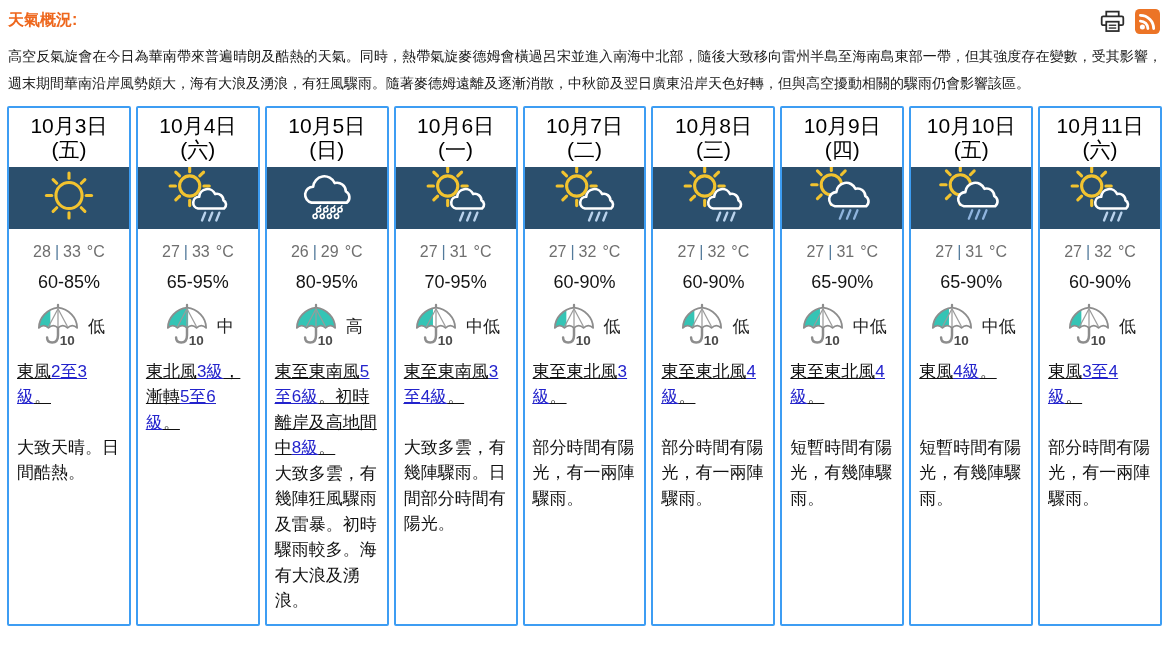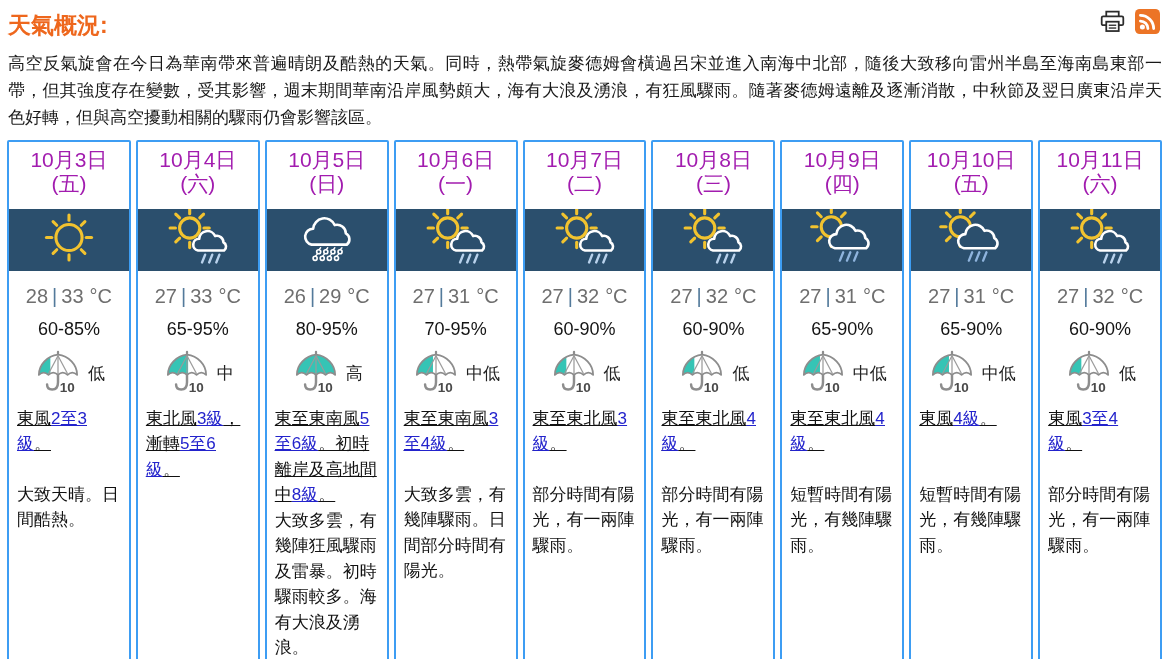--- a/index.html
+++ b/index.html
@@ -4,37 +4,37 @@
 <style>
   * { box-sizing: border-box; }
   html,body { margin:0; padding:0; background:#ffffff; }
   body {
     width:1169px; height:659px; overflow:hidden;
     font-family:"Liberation Sans","DejaVu Sans",sans-serif;
     color:#1a1a1a;
   }
   .page { padding:6px 7px 0 7px; }
   .header-row { display:flex; justify-content:space-between; align-items:flex-start; }
-  .section-title { font-size:23px; font-weight:700; color:#ee671d; margin:4px 0 0 1px; }
+  .section-title { font-size:16px; font-weight:700; color:#ee671d; margin:4px 0 0 1px; }
   .top-icons { display:flex; gap:9px; padding:3px 2px 0 0; }
   .top-icons .icn { display:inline-block; cursor:pointer; }
   .top-icons svg { display:block; }
   .summary {
-    font-size:17px; line-height:27px; color:#181818;
+    font-size:14px; line-height:27px; color:#181818;
     margin:9px 0 9px 1px; text-align:justify;
   }
   .grid { display:flex; gap:5px; }
   .card {
     flex:1 1 0; min-width:0; background:#fff;
     border:2px solid #3d9df3; border-radius:2px;
     min-height:516px; display:flex; flex-direction:column;
   }
-  .date { text-align:center; color:#a21caf; font-size:21px; line-height:1.14; padding:6px 0 13px; white-space:nowrap; }
+  .date { text-align:center; color:#000000; font-size:21px; line-height:1.14; padding:6px 0 5px; white-space:nowrap; }
   .band { background:#2b4f6d; height:62px; display:flex; align-items:center; justify-content:center; }
-  .temp { text-align:center; color:#6f6f6f; font-size:20px; margin-top:14px; white-space:nowrap; }
+  .temp { text-align:center; color:#6f6f6f; font-size:16px; margin-top:14px; white-space:nowrap; }
   .temp .sep { color:#537a9b; padding:0 4px; }
   .temp .unit { margin-left:6px; }
   .hum { text-align:center; color:#141414; font-size:18px; margin-top:11px; }
   .psr { display:flex; align-items:center; justify-content:center; gap:5px; margin:9px 0 5px; }
   .psr-label { font-size:17px; color:#222; white-space:nowrap; }
   .wind { font-size:17px; line-height:1.5; padding:3px 8px 0; min-height:79px; color:#111;text-decoration:underline; }
   .wind a { color:#2323cc; text-decoration:underline; cursor:pointer; }
   .desc { font-size:17px; line-height:1.5; padding:0 8px 10px; color:#111; }
 </style>
 </head>

